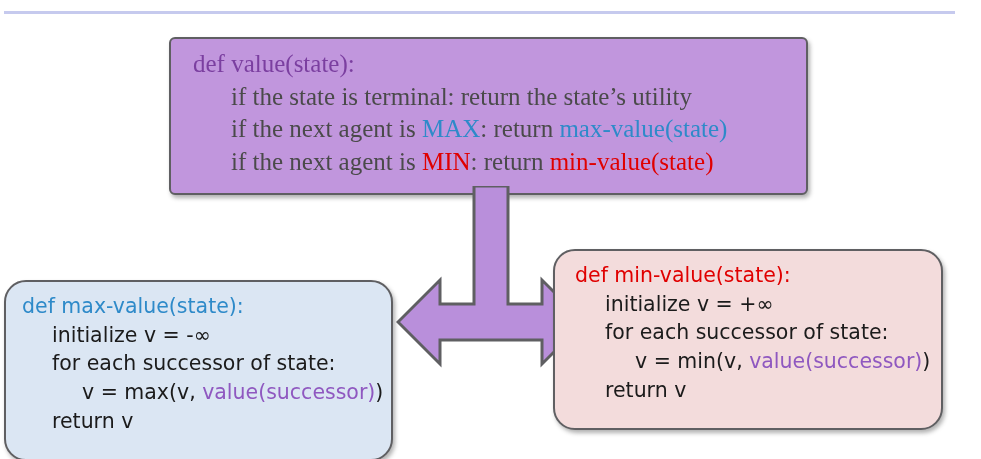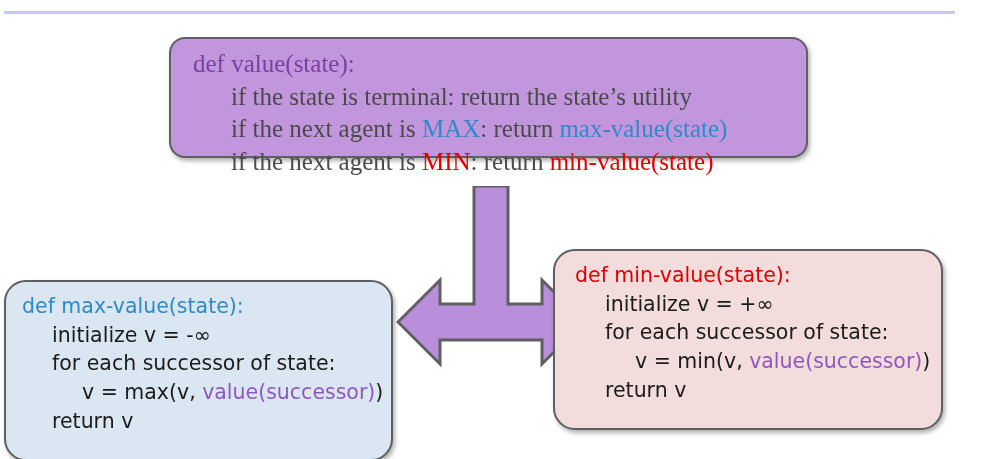--- a/index.html
+++ b/index.html
@@ -44,23 +44,23 @@
   .node .code {
     white-space: pre;
     line-height: 1.26;
   }
 
   
   #node-value {
     left: 169px;
     top: 37px;
     width: 639px;
-    height: 121px;
+    height: 158px;
     background: #c196dd;
-    border-radius: 16px;
+    border-radius: 6px;
   }
   #node-value .code {
     position: absolute;
     left: 22px;
     top: 9px;
     font-family: "Liberation Serif", serif;
     font-size: 25px;
     color: #4a4a4a;
     line-height: 1.30;
   }

